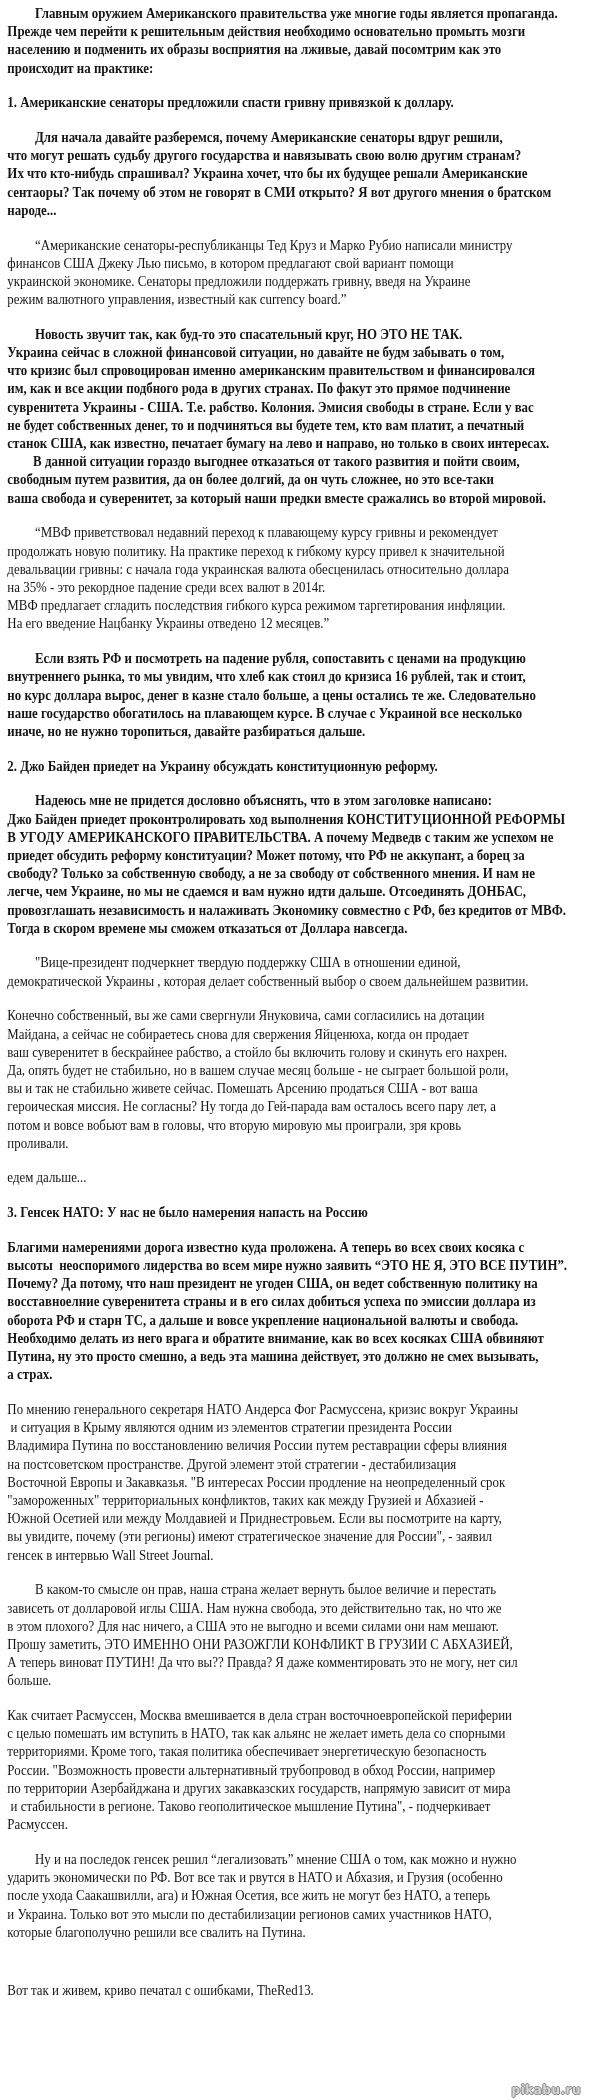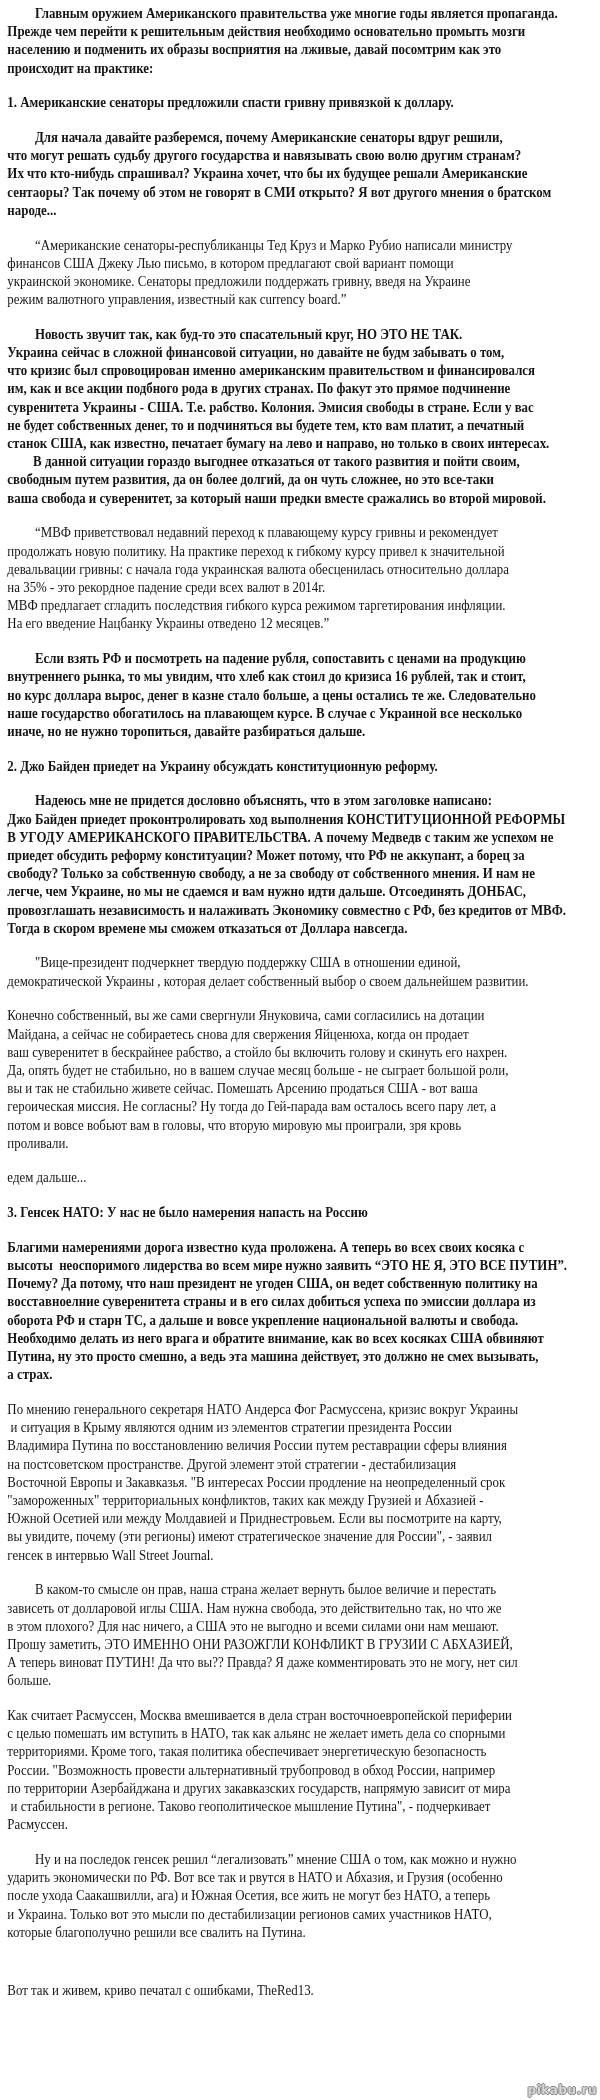--- a/index.html
+++ b/index.html
@@ -26,21 +26,21 @@
   }
   .para {
     white-space: pre;
     margin: 0 0 16.5px 0;
   }
   .bold { font-weight: bold; }
   .indent { text-indent: 30px; }
   .final { margin-top: 40px; }
   .watermark {
     position: absolute;
-    right: 3px;
+    right: 19px;
     bottom: 3px;
     font-family: "DejaVu Sans", "Liberation Sans", sans-serif;
     font-size: 12px;
     font-weight: bold;
     color: #d6d6d6;
     text-shadow: 1px 0 0 #8a8a8a, -1px 0 0 #8a8a8a, 0 1px 0 #8a8a8a, 0 -1px 0 #8a8a8a;
     letter-spacing: 0.5px;
   }
 </style>
 </head>

